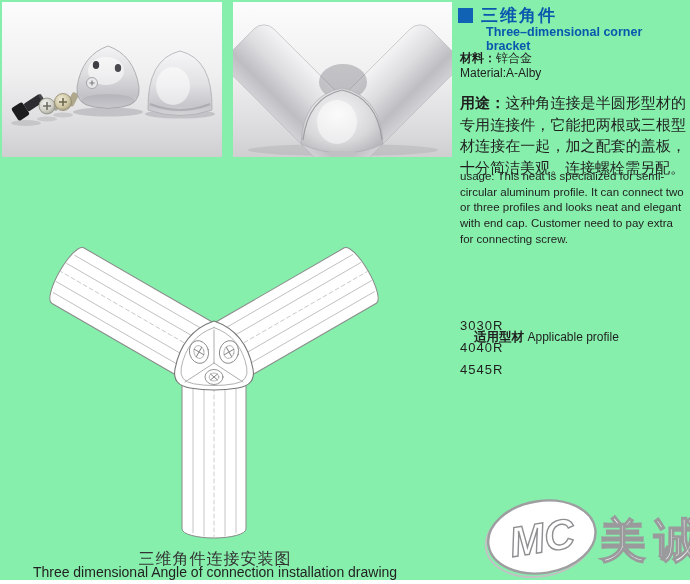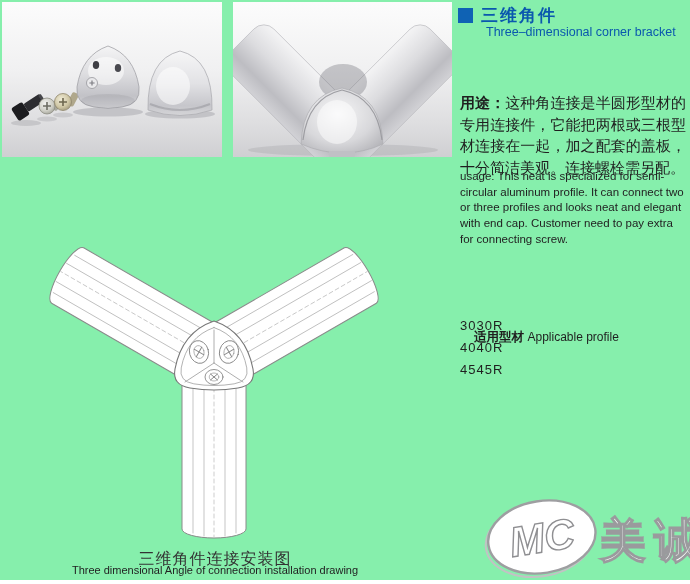--- a/index.html
+++ b/index.html
@@ -14,37 +14,37 @@
   }
   .photo1 { left:2px;   width:220px; }
   .photo2 { left:233px; width:219px; }
   .photo svg { display:block; width:100%; height:100%; }
 
   
   .right-col { position:absolute; left:458px; top:0; width:232px; height:584px; }
   .title-row { position:absolute; top:4px; left:0; display:flex; align-items:center; }
   .bullet { width:15px; height:15px; background:#0f62b4; margin-right:8px; flex:0 0 auto; }
   .title-cn { font-size:17px; font-weight:bold; color:#0a58ae; letter-spacing:2px; }
-  .title-en { position:absolute; top:25px; left:28px; font-size:12.5px; font-weight:normal; color:#0a58ae; }
+  .title-en { position:absolute; top:25px; left:28px; font-size:12.5px; font-weight:bold; color:#0a58ae; }
   .material  { position:absolute; top:51px; left:2px; font-size:12px; line-height:15px; }
   .material .label { font-weight:bold; }
   .usage-cn { position:absolute; top:92px; left:2px; width:226px; font-size:15px; line-height:21.5px; text-align:justify; }
   .usage-cn .label { font-weight:bold; }
   .usage-en { position:absolute; top:169px; left:2px; width:228px; font-size:11.5px; line-height:15.7px; color:#222; }
   .applicable { position:absolute; top:289px; left:16px; font-size:12.5px;margin-top:40px; }
   .applicable .cn { font-weight:bold; }
   .applicable .en { font-size:12px; }
   .profiles { position:absolute; top:315px; left:2px; font-size:13px; line-height:22px; letter-spacing:1px; }
 
   
   .drawing { position:absolute; left:33px; top:246px; width:352px; height:300px; }
   .drawing svg { display:block; width:100%; height:100%; }
   .caption { position:absolute; left:30px; width:370px; text-align:center; }
   .caption-cn { top:549px; font-size:16px; letter-spacing:1px; color:#333; }
-  .caption-en { top:564px; font-size:11px; color:#222; }
+  .caption-en { top:564px; font-size:14px; color:#222; }
 
   
   .logo { position:absolute; left:478px; top:490px; width:212px; height:92px; }
   .logo svg { display:block; width:100%; height:100%; }
 </style>
 </head>
 <body>
 
 <div class="page">
 
@@ -152,20 +152,24 @@
     </svg>
   </div>
 
   <div class="right-col">
     <div class="title-row">
       <span class="bullet"></span>
       <span class="title-cn">三维角件</span>
     </div>
     <div class="title-en">Three–dimensional corner bracket</div>
 
+    <div class="material">
+      <div><span class="label">材料：</span><span>锌合金</span></div>
+      <div>Material:A-Alby</div>
+    </div>
 
     <div class="usage-cn">
       <span class="label">用途：</span><span>这种角连接是半圆形型材的专用连接件，它能把两根或三根型材连接在一起，加之配套的盖板，十分简洁美观。连接螺栓需另配。</span>
     </div>
 
     <div class="usage-en">usage: This neat is specialized for semi-circular aluminum profile. It can connect two or three profiles and looks neat and elegant with end cap. Customer need to pay extra for connecting screw.</div>
 
     <div class="applicable">
       <span class="cn">适用型材</span>
       <span class="en">Applicable profile</span>

